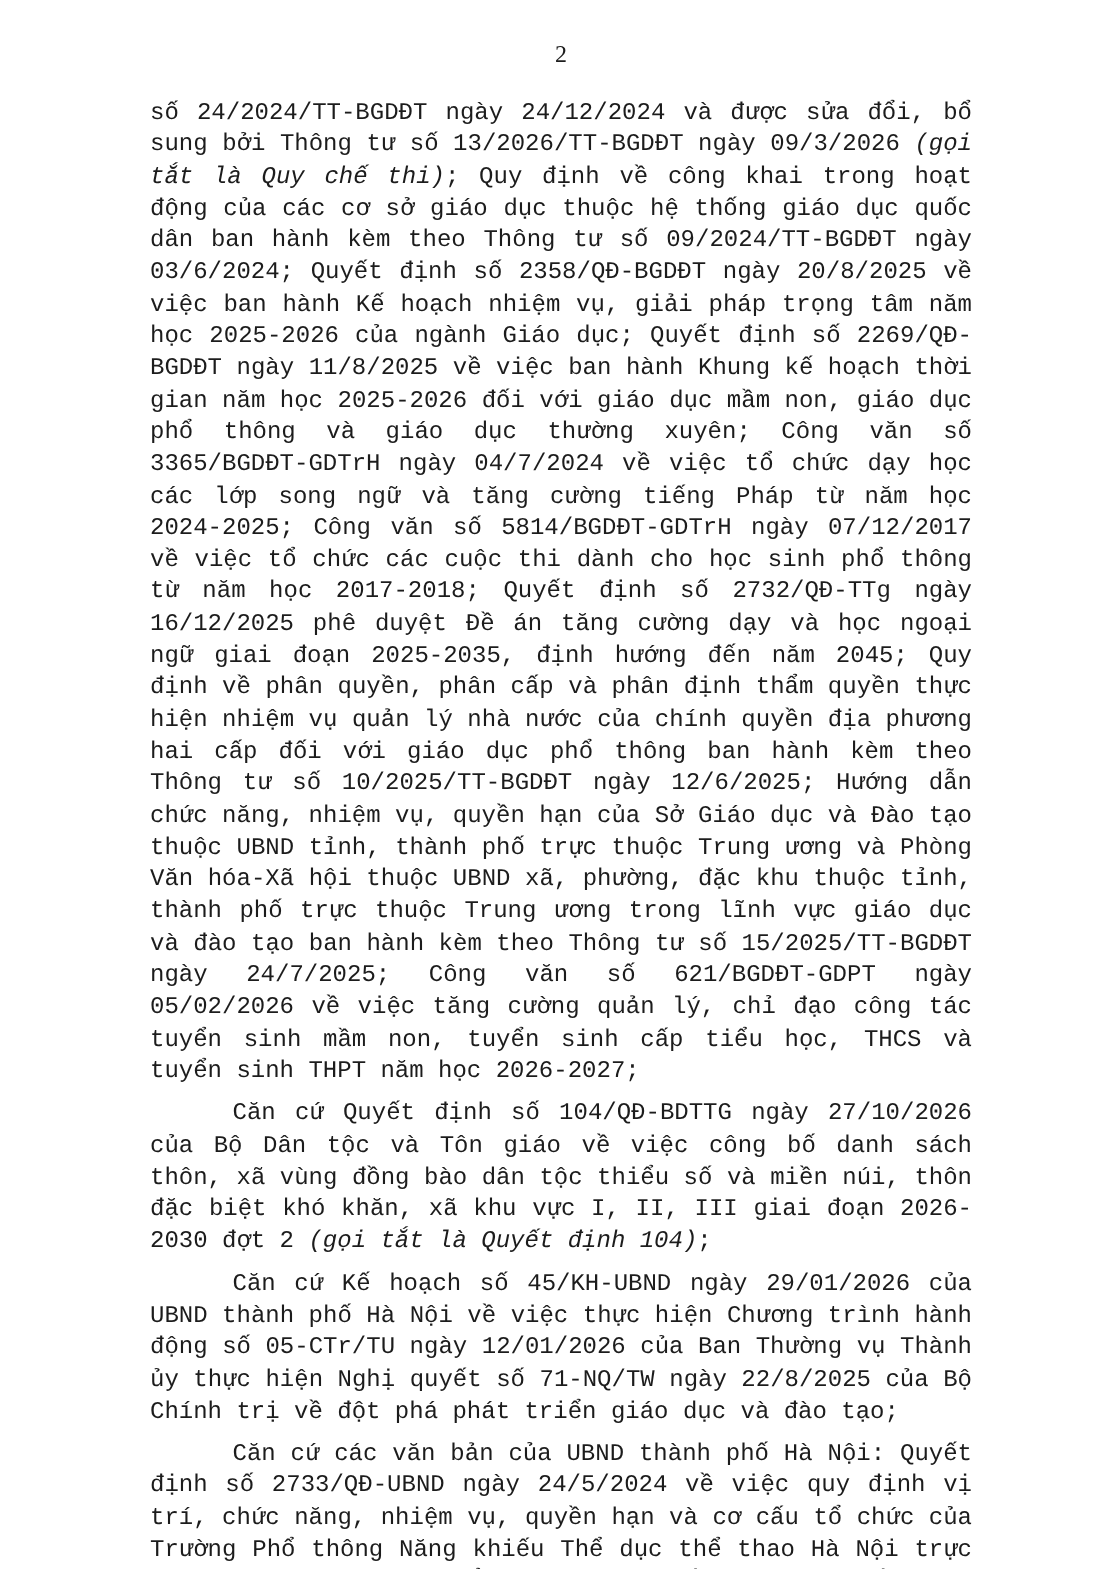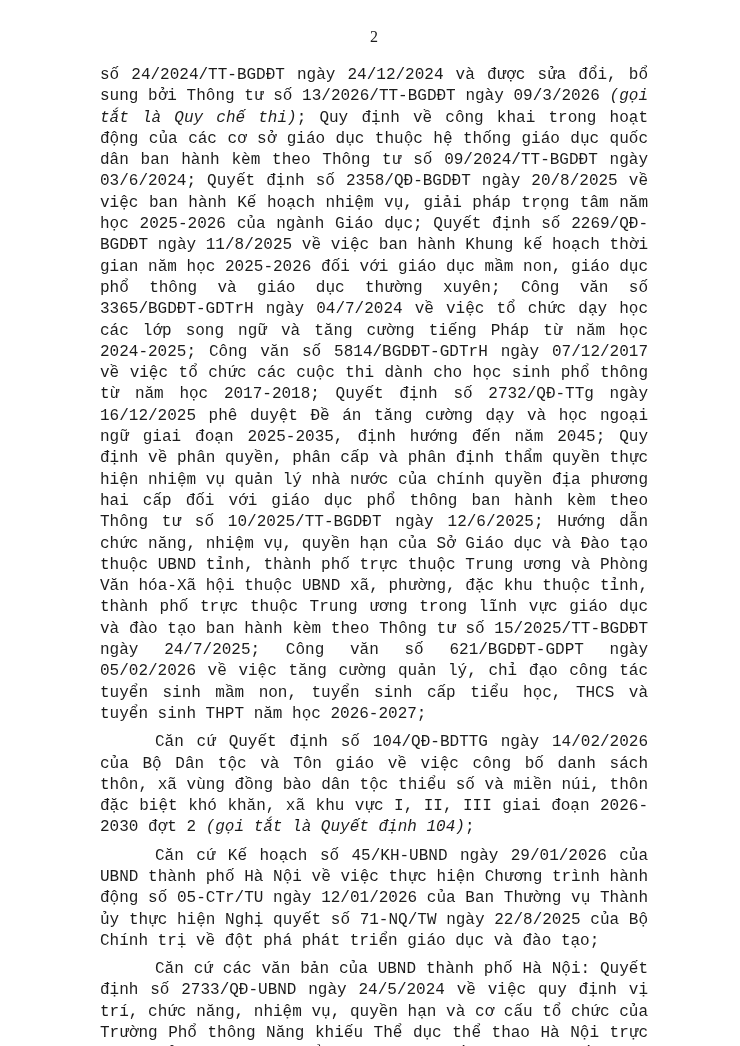--- a/index.html
+++ b/index.html
@@ -50,17 +50,17 @@
     font-style: italic;
   }
 </style>
 </head>
 <body>
 
 <div class="page">
   <div class="page-number">2</div>
   <div class="content">
       <p class="para"><span>số 24/2024/TT-BGDĐT ngày 24/12/2024 và được sửa đổi, bổ sung bởi Thông tư số 13/2026/TT-BGDĐT ngày 09/3/2026 </span><span class="it">(gọi tắt là Quy chế thi)</span><span>; Quy định về công khai trong hoạt động của các cơ sở giáo dục thuộc hệ thống giáo dục quốc dân ban hành kèm theo Thông tư số 09/2024/TT-BGDĐT ngày 03/6/2024; Quyết định số 2358/QĐ-BGDĐT ngày 20/8/2025 về việc ban hành Kế hoạch nhiệm vụ, giải pháp trọng tâm năm học 2025-2026 của ngành Giáo dục; Quyết định số 2269/QĐ-BGDĐT ngày 11/8/2025 về việc ban hành Khung kế hoạch thời gian năm học 2025-2026 đối với giáo dục mầm non, giáo dục phổ thông và giáo dục thường xuyên; Công văn số 3365/BGDĐT-GDTrH ngày 04/7/2024 về việc tổ chức dạy học các lớp song ngữ và tăng cường tiếng Pháp từ năm học 2024-2025; Công văn số 5814/BGDĐT-GDTrH ngày 07/12/2017 về việc tổ chức các cuộc thi dành cho học sinh phổ thông từ năm học 2017-2018; Quyết định số 2732/QĐ-TTg ngày 16/12/2025 phê duyệt Đề án tăng cường dạy và học ngoại ngữ giai đoạn 2025-2035, định hướng đến năm 2045; Quy định về phân quyền, phân cấp và phân định thẩm quyền thực hiện nhiệm vụ quản lý nhà nước của chính quyền địa phương hai cấp đối với giáo dục phổ thông ban hành kèm theo Thông tư số 10/2025/TT-BGDĐT ngày 12/6/2025; Hướng dẫn chức năng, nhiệm vụ, quyền hạn của Sở Giáo dục và Đào tạo thuộc UBND tỉnh, thành phố trực thuộc Trung ương và Phòng Văn hóa-Xã hội thuộc UBND xã, phường, đặc khu thuộc tỉnh, thành phố trực thuộc Trung ương trong lĩnh vực giáo dục và đào tạo ban hành kèm theo Thông tư số 15/2025/TT-BGDĐT ngày 24/7/2025; Công văn số 621/BGDĐT-GDPT ngày 05/02/2026 về việc tăng cường quản lý, chỉ đạo công tác tuyển sinh mầm non, tuyển sinh cấp tiểu học, THCS và tuyển sinh THPT năm học 2026-2027;</span></p>
-      <p class="para indent"><span>Căn cứ Quyết định số 104/QĐ-BDTTG ngày 14/02/2026 của Bộ Dân tộc và Tôn giáo về việc công bố danh sách thôn, xã vùng đồng bào dân tộc thiểu số và miền núi, thôn đặc biệt khó khăn, xã khu vực I, II, III giai đoạn 2026-2030 đợt 2 </span><span class="it">(gọi tắt là Quyết định 104)</span><span>;</span></p>
+      <p class="para indent"><span>Căn cứ Quyết định số 104/QĐ-BDTTG ngày 27/10/2026 của Bộ Dân tộc và Tôn giáo về việc công bố danh sách thôn, xã vùng đồng bào dân tộc thiểu số và miền núi, thôn đặc biệt khó khăn, xã khu vực I, II, III giai đoạn 2026-2030 đợt 2 </span><span class="it">(gọi tắt là Quyết định 104)</span><span>;</span></p>
       <p class="para indent"><span>Căn cứ Kế hoạch số 45/KH-UBND ngày 29/01/2026 của UBND thành phố Hà Nội về việc thực hiện Chương trình hành động số 05-CTr/TU ngày 12/01/2026 của Ban Thường vụ Thành ủy thực hiện Nghị quyết số 71-NQ/TW ngày 22/8/2025 của Bộ Chính trị về đột phá phát triển giáo dục và đào tạo;</span></p>
       <p class="para indent"><span>Căn cứ các văn bản của UBND thành phố Hà Nội: Quyết định số 2733/QĐ-UBND ngày 24/5/2024 về việc quy định vị trí, chức năng, nhiệm vụ, quyền hạn và cơ cấu tổ chức của Trường Phổ thông Năng khiếu Thể dục thể thao Hà Nội trực thuộc Sở Văn hóa và Thể thao thành phố Hà Nội; Quyết định số 4400/QĐ-UBND ngày 26/8/2025 về việc ban hành khung kế hoạch thời gian năm học 2025-2026 đối với giáo dục mầm non, giáo dục phổ thông và giáo dục thường xuyên trên địa bàn thành phố Hà Nội; Quyết định số 201/QĐ-UBND ngày 15/01/2026 về việc phê duyệt danh sách thôn, xã vùng đồng bào dân tộc thiểu số và miền núi; xã vùng đồng bào dân tộc thiểu số và miền núi theo trình</span></p>
     </div>
 </div>
 
 </body></html>

